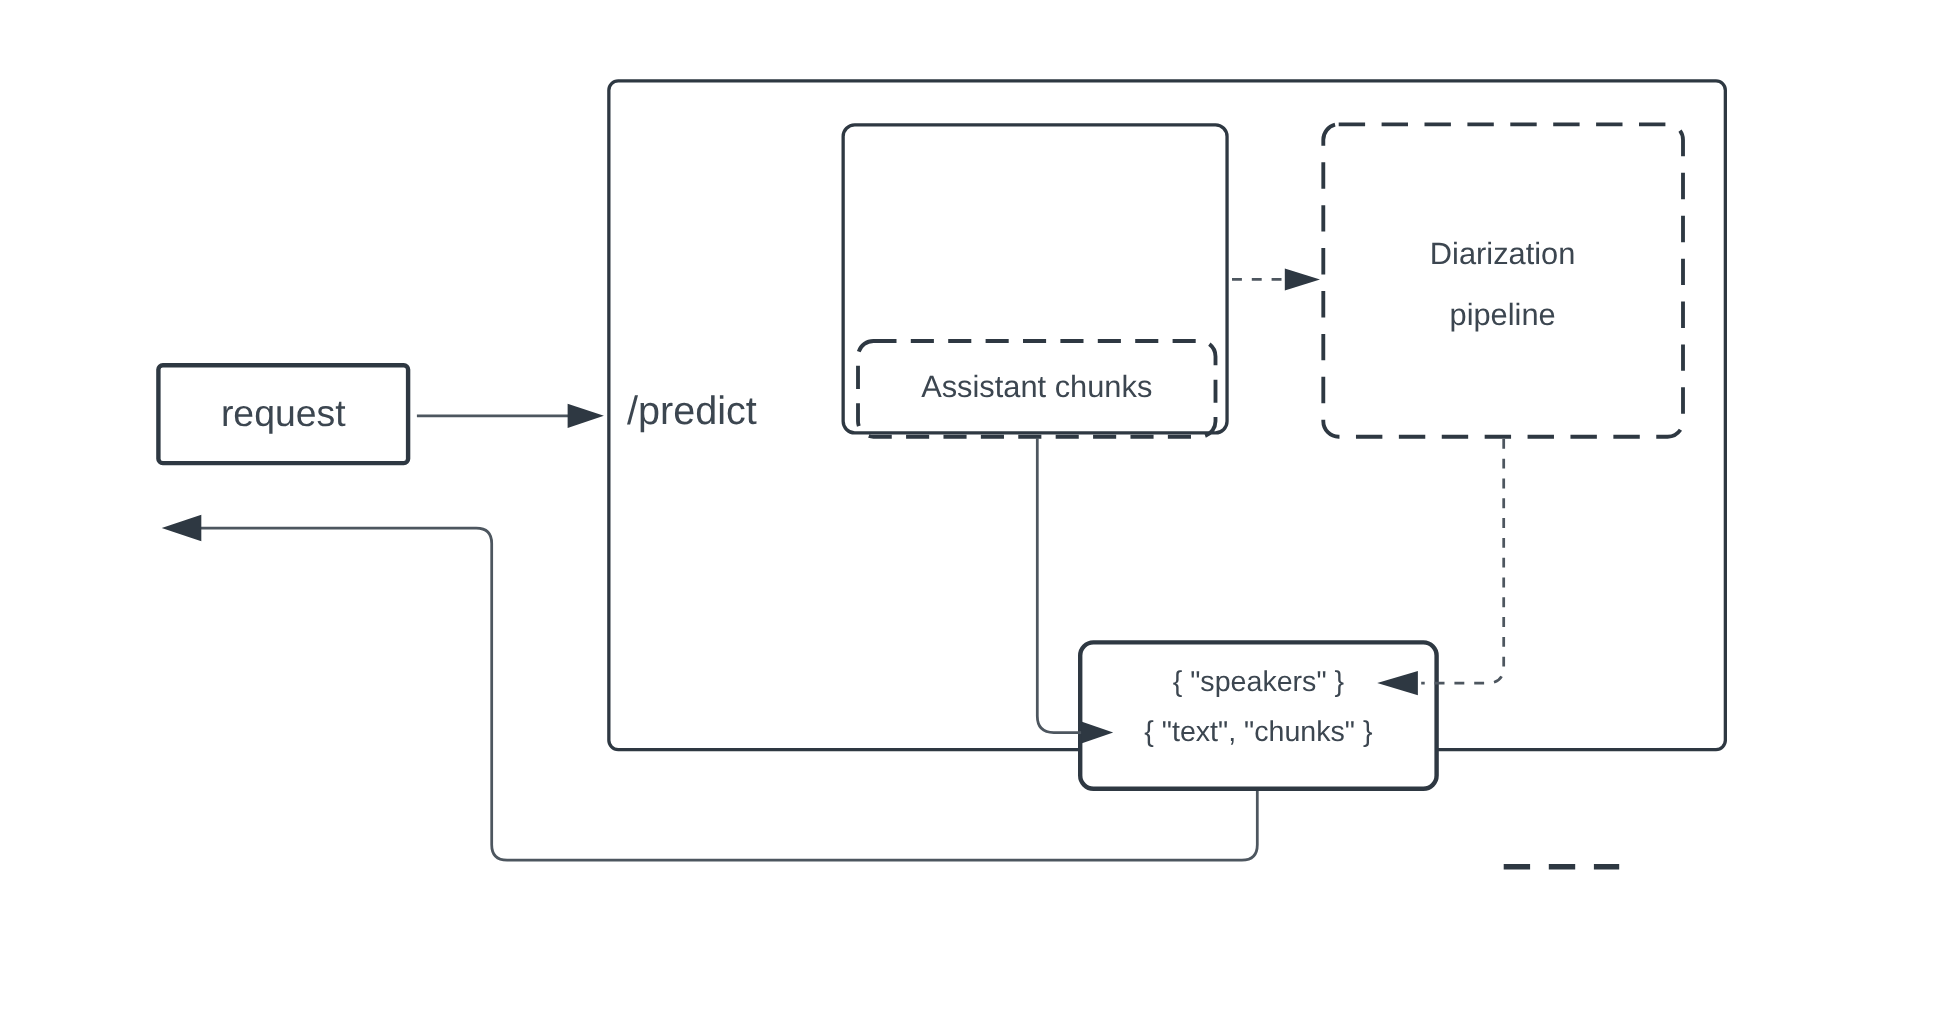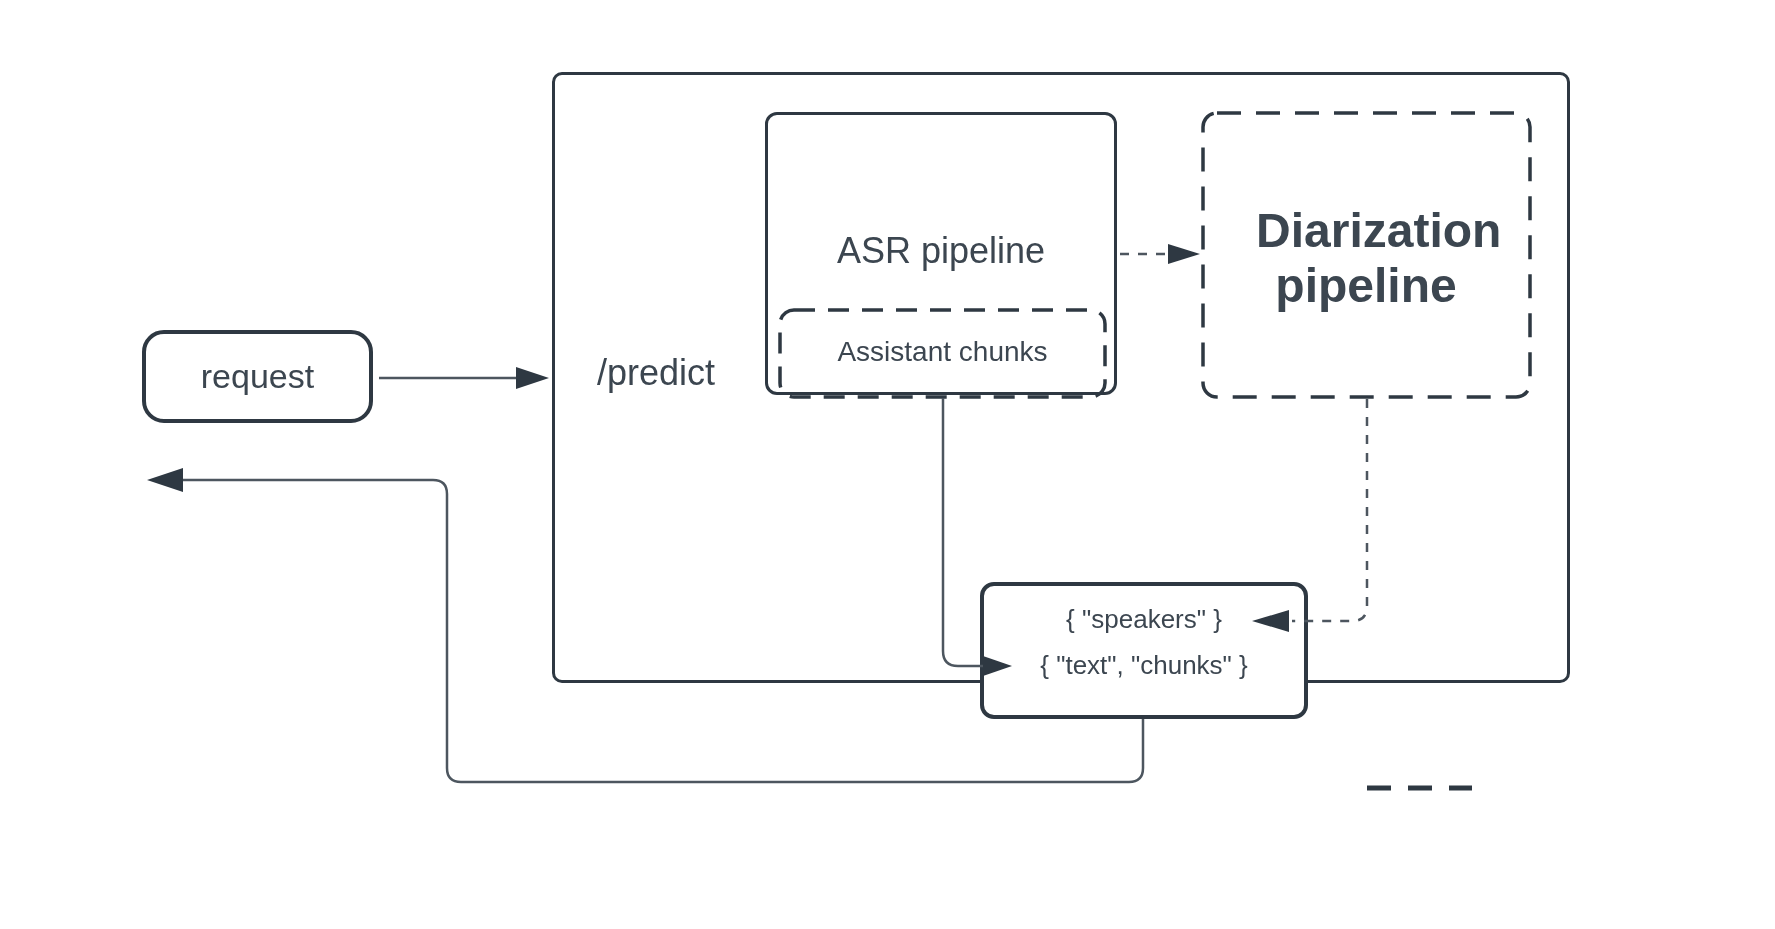--- a/index.html
+++ b/index.html
@@ -16,33 +16,33 @@
     font-family:"Liberation Sans", sans-serif;
     color:var(--text);
     overflow:hidden;
   }
   .node{position:absolute;box-sizing:border-box;background:var(--bg);}
   .label{position:absolute;box-sizing:border-box;color:var(--text);}
 
   
   .request-box{
     left:142px;top:330px;width:231px;height:93px;
-    border:4px solid var(--stroke);border-radius:22px;
+    border:4px solid var(--stroke);border-radius:6px;
     display:flex;align-items:center;justify-content:center;
     font-size:34px;
   }
 
   
   .predict-box{
     left:552px;top:72px;width:1018px;height:611px;
     border:3.5px solid var(--stroke);border-radius:10px;
     background:transparent;
   }
   .predict-label{
-    left:597px;top:352px;width:220px;
+    left:570px;top:352px;width:220px;
     font-size:36px;
   }
 
   
   .asr-box{
     left:765px;top:112px;width:352px;height:283px;
     border:3.5px solid var(--stroke);border-radius:12px;
     background:transparent;
   }
   .asr-label{
@@ -50,21 +50,21 @@
     text-align:center;font-size:36px;
   }
   .assistant-label{
     left:780px;top:336px;width:325px;
     text-align:center;font-size:28px;
   }
 
   
   .diarization-label{
     left:1256px;top:203px;width:220px;
-    text-align:center;font-size:48px;line-height:55px;font-weight:bold;
+    text-align:center;font-size:28px;line-height:55px;
   }
 
   
   .output-box{
     left:980px;top:582px;width:328px;height:137px;
     border:4px solid var(--stroke);border-radius:14px;
     background:var(--bg);
   }
   .output-text{
     left:980px;top:596px;width:328px;
@@ -116,21 +116,20 @@
     <path class="conn-dashed" d="M1367,399 L1367,606 Q1367,621 1352,621 L1292,621"></path>
     <polygon class="arrowhead" points="1252,621 1289,610 1289,632"></polygon>
 
     <path class="conn" d="M1143,719 L1143,768 Q1143,782 1129,782 L461,782 Q447,782 447,768 L447,494 Q447,480 433,480 L180,480"></path>
     <polygon class="arrowhead" points="147,480 183,468 183,492"></polygon>
 
     <line class="legend-dash" x1="1367" y1="788" x2="1472" y2="788"></line>
   </svg>
 
   <div class="label predict-label">/predict</div>
-  <div class="label asr-label">ASR pipeline</div>
   <div class="label assistant-label">Assistant chunks</div>
   <div class="label diarization-label">Diarization pipeline</div>
 
   <div class="label output-text">
     <div>{ "speakers" }</div>
     <div>{ "text", "chunks" }</div>
   </div>
 
 
 </div>

